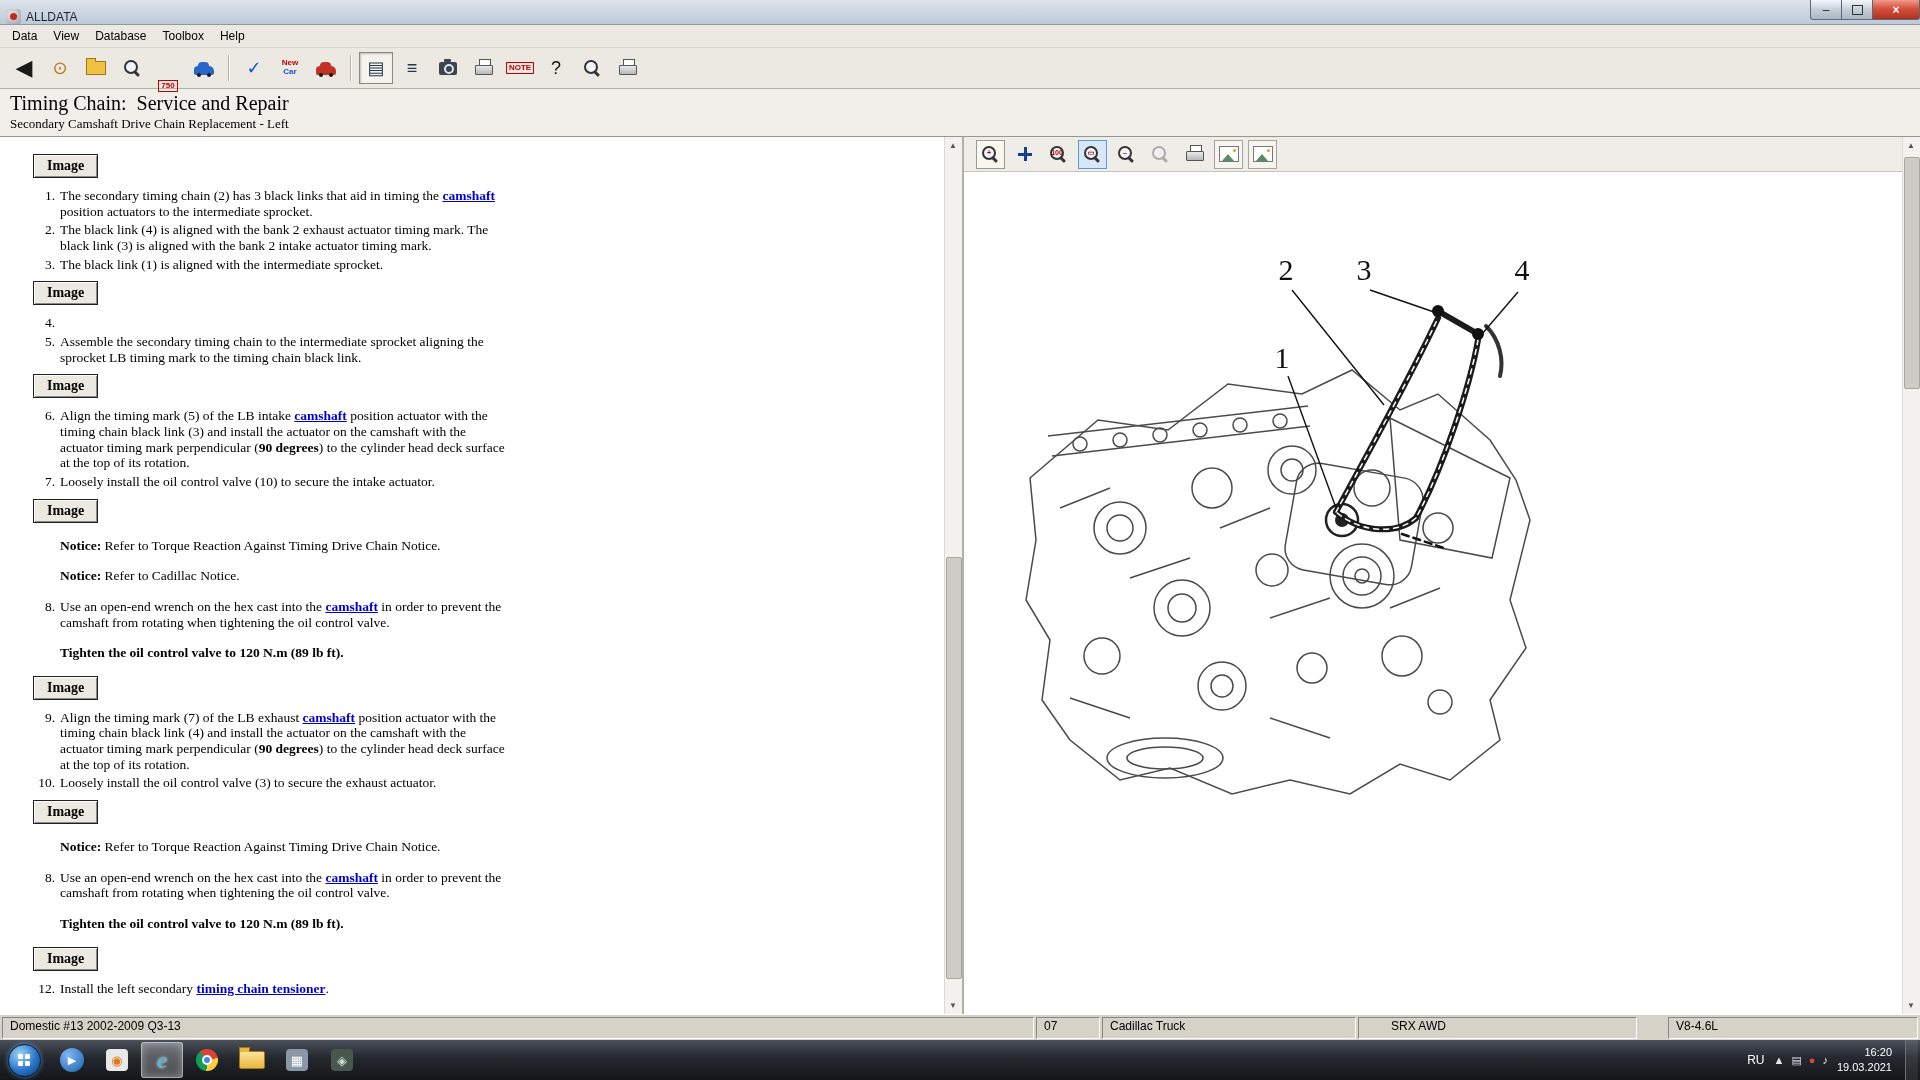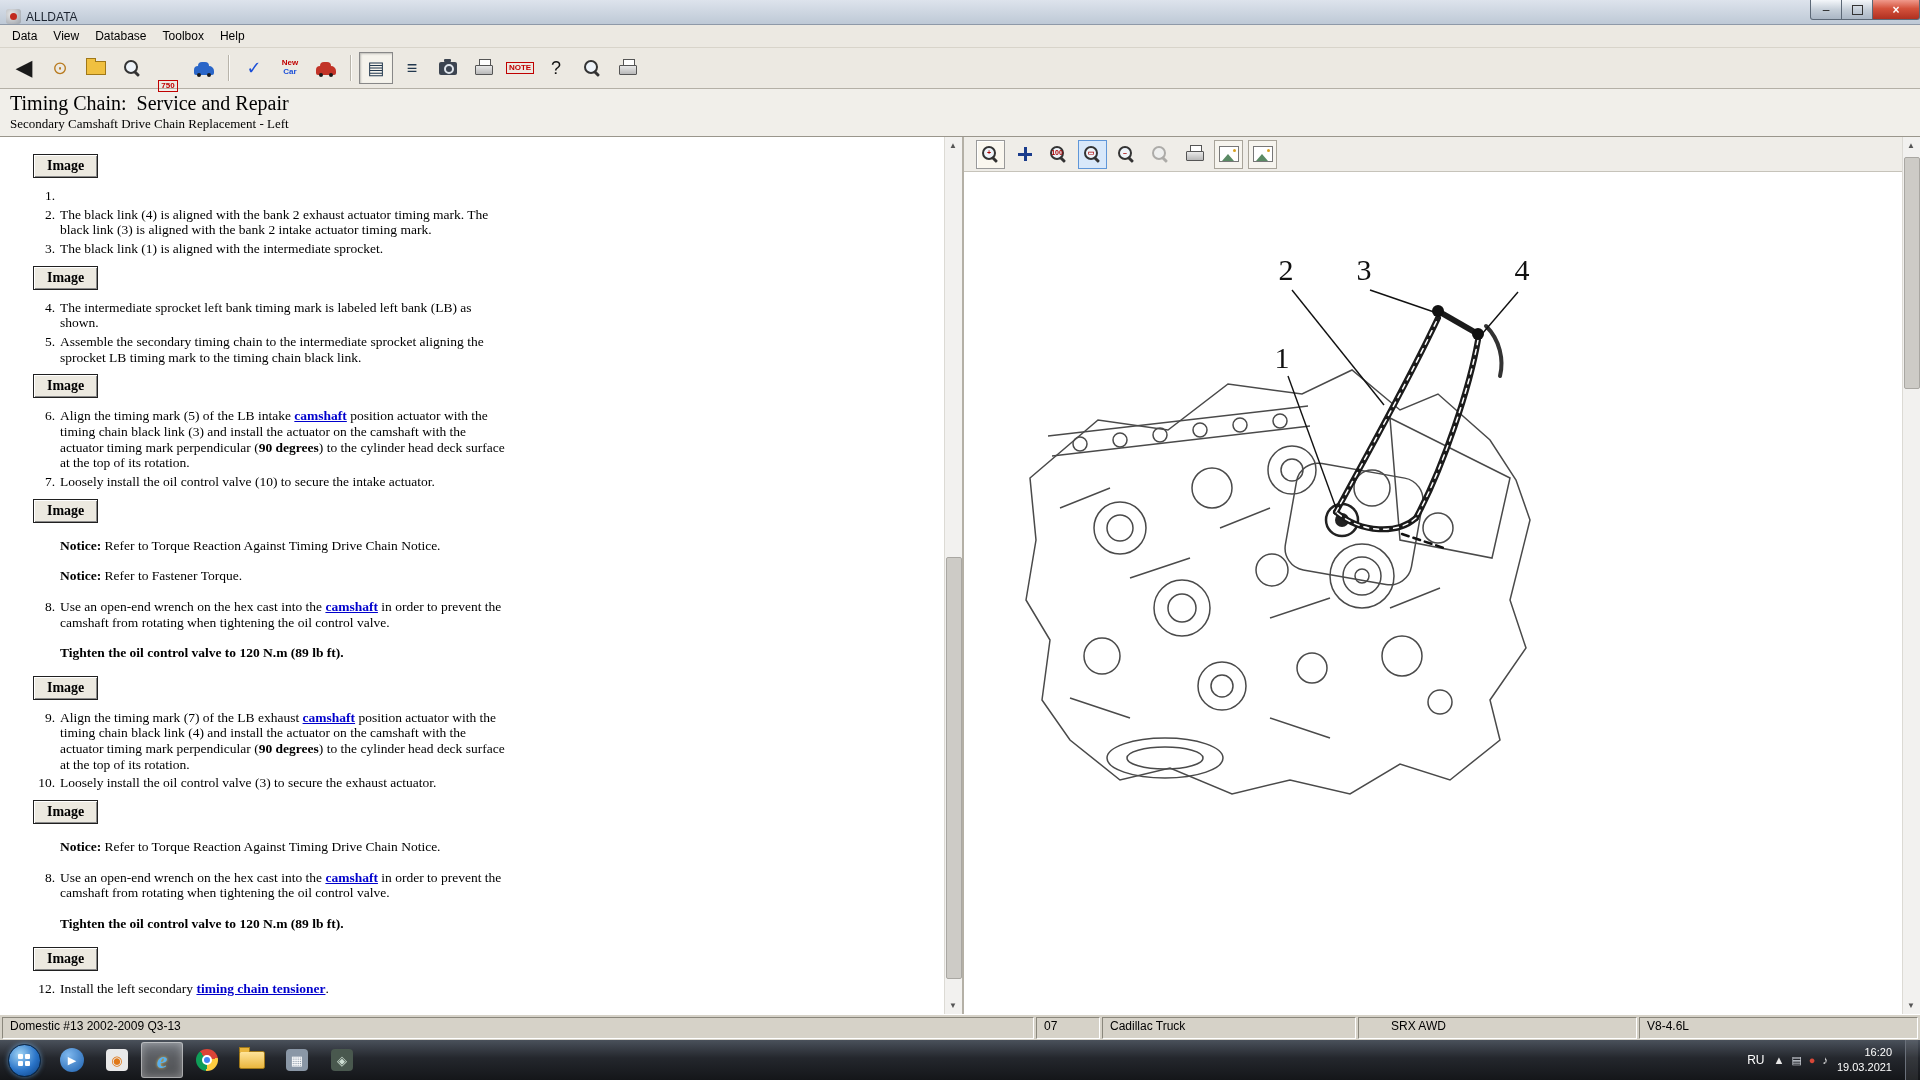--- a/index.html
+++ b/index.html
@@ -98,21 +98,21 @@
   .vt-btn.framed{border:1px solid #a8a49a;background:#f6f4ee;}
   .vt-btn.disabled{opacity:.35;}
   .viewer-area{position:absolute;left:0;top:35px;right:17px;bottom:0;overflow:hidden;background:#fff;}
 
   
   .statusbar{height:22px;background:#d6d2c8;border-top:1px solid #fff;display:flex;align-items:stretch;
     font-size:12px;color:#000;flex:none;padding:2px 2px 1px;}
   .sb-cell{border:1px solid;border-color:#8a877c #ffffff #ffffff #8a877c;padding:1px 7px;margin-right:2px;
     white-space:nowrap;overflow:hidden;background:#d6d2c8;}
   .sb-cell.c0{width:1016px;flex:none;} .sb-cell.c1{width:48px;flex:none;}
-  .sb-cell.c2{width:238px;flex:none;} .sb-cell.c3{width:238px;flex:none;padding-left:32px;} .sb-cell.c4{flex:1;margin-right:0;}
+  .sb-cell.c2{width:238px;flex:none;} .sb-cell.c3{width:238px;flex:none;padding-left:32px;} .sb-cell.c4{flex:1;margin-right:0;margin-left:29px;}
 
   
   .taskbar{height:40px;flex:none;background:linear-gradient(#4a515b,#24272d 45%,#141619);display:flex;
     align-items:center;color:#eee;position:relative;}
   .start-orb{width:31px;height:31px;border-radius:50%;margin-left:8px;flex:none;position:relative;
     background:radial-gradient(circle at 35% 30%,#9fd4f5,#2a74c8 55%,#0a3c7c);border:1px solid #072a50;
     box-shadow:0 0 5px rgba(120,190,255,.6);}
   .start-orb::after{content:"";position:absolute;left:9px;top:9px;width:5px;height:5px;background:#fff;border-radius:1px;
     box-shadow:7px 0 #fff,0 7px #fff,7px 7px #fff;}
   .tb-apps{display:flex;align-items:center;margin-left:10px;gap:3px;}
@@ -237,50 +237,50 @@
     <div class="page-subtitle">Secondary Camshaft Drive Chain Replacement - Left</div>
   </div>
 
   <div class="content">
 
     <div class="left-pane">
       <div class="article">
           <div class="img-btn-row"><button class="img-btn">Image</button></div>
           <div class="art-row">
             <span class="art-num">1.</span>
+            <span class="art-body"><span>The secondary timing chain (2) has 3 black links that aid in timing the </span><a class="doc-link" href="#">camshaft</a><span> position actuators to the intermediate sprocket.</span></span>
           </div>
           <div class="art-row">
             <span class="art-num">2.</span>
             <span class="art-body"><span>The black link (4) is aligned with the bank 2 exhaust actuator timing mark. The black link (3) is aligned with the bank 2 intake actuator timing mark.</span></span>
           </div>
           <div class="art-row">
             <span class="art-num">3.</span>
             <span class="art-body"><span>The black link (1) is aligned with the intermediate sprocket.</span></span>
           </div>
           <div class="img-btn-row"><button class="img-btn">Image</button></div>
           <div class="art-row">
             <span class="art-num">4.</span>
-            <span class="art-body"><span>The intermediate sprocket left bank timing mark is labeled left bank (LB) as shown.</span></span>
           </div>
           <div class="art-row">
             <span class="art-num">5.</span>
             <span class="art-body"><span>Assemble the secondary timing chain to the intermediate sprocket aligning the sprocket LB timing mark to the timing chain black link.</span></span>
           </div>
           <div class="img-btn-row"><button class="img-btn">Image</button></div>
           <div class="art-row">
             <span class="art-num">6.</span>
             <span class="art-body"><span>Align the timing mark (5) of the LB intake </span><a class="doc-link" href="#">camshaft</a><span> position actuator with the timing chain black link (3) and install the actuator on the camshaft with the actuator timing mark perpendicular (</span><b>90 degrees</b><span>) to the cylinder head deck surface at the top of its rotation.</span></span>
           </div>
           <div class="art-row">
             <span class="art-num">7.</span>
             <span class="art-body"><span>Loosely install the oil control valve (10) to secure the intake actuator.</span></span>
           </div>
           <div class="img-btn-row"><button class="img-btn">Image</button></div>
           <div class="notice-row"><b>Notice:</b><span> Refer to Torque Reaction Against Timing Drive Chain Notice.</span></div>
-          <div class="notice-row"><b>Notice:</b><span> Refer to Fastener Torque.</span></div>
+          <div class="notice-row"><b>Notice:</b><span> Refer to Cadillac Notice.</span></div>
           <div class="art-row">
             <span class="art-num">8.</span>
             <span class="art-body"><span>Use an open-end wrench on the hex cast into the </span><a class="doc-link" href="#">camshaft</a><span> in order to prevent the camshaft from rotating when tightening the oil control valve.</span></span>
           </div>
           <div class="torque-row"><b>Tighten the oil control valve to 120 N.m (89 lb ft).</b></div>
           <div class="img-btn-row"><button class="img-btn">Image</button></div>
           <div class="art-row">
             <span class="art-num">9.</span>
             <span class="art-body"><span>Align the timing mark (7) of the LB exhaust </span><a class="doc-link" href="#">camshaft</a><span> position actuator with the timing chain black link (4) and install the actuator on the camshaft with the actuator timing mark perpendicular (</span><b>90 degrees</b><span>) to the cylinder head deck surface at the top of its rotation.</span></span>
           </div>

